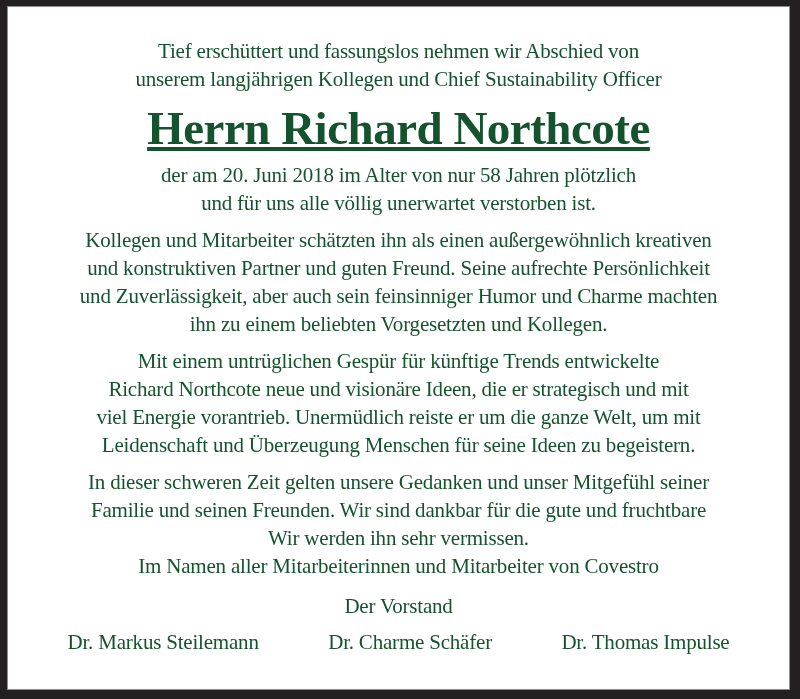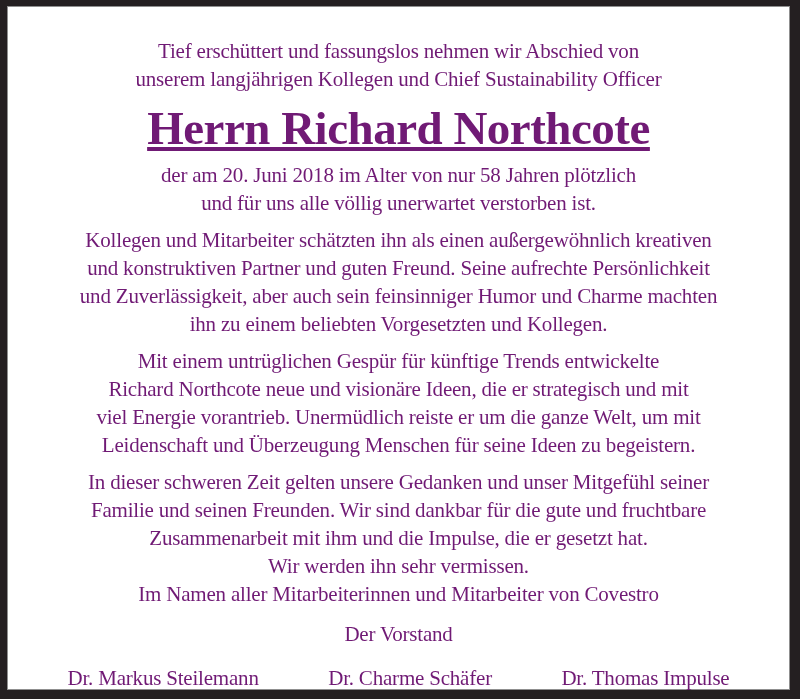--- a/index.html
+++ b/index.html
@@ -17,21 +17,21 @@
     padding: 6px 10px 9px 7px;
   }
   .card {
     width: 100%;
     height: 100%;
     box-sizing: border-box;
     background: #ffffff;
     border: 1.5px solid #8f8f8f;
     padding-top: 30px;
     text-align: center;
-    color: #701a75;
+    color: #14532d;
     font-family: "Liberation Serif", "DejaVu Serif", serif;
   }
   .line {
     font-size: 21px;
     line-height: 28px;
     letter-spacing: -0.2px;
     white-space: nowrap;
   }
   .deceased-name {
     font-size: 47px;
@@ -42,21 +42,21 @@
     white-space: nowrap;
     text-decoration: underline;
   }
   .death-info { margin-top: 8px; }
   .para { margin-top: 9px; }
   .board-title { margin-top: 12px; }
   .names-row {
     display: flex;
     justify-content: space-between;
     width: 662px;
-    margin: 16px auto;
+    margin: 8px auto;
     text-align: right;
   }
 </style>
 </head>
 <body>
 
 <div class="frame">
   <div class="card">
 
     <div>
@@ -81,21 +81,20 @@
     <div class="para">
       <div class="line">Mit einem untrüglichen Gespür für künftige Trends entwickelte</div>
       <div class="line">Richard Northcote neue und visionäre Ideen, die er strategisch und mit</div>
       <div class="line">viel Energie vorantrieb. Unermüdlich reiste er um die ganze Welt, um mit</div>
       <div class="line">Leidenschaft und Überzeugung Menschen für seine Ideen zu begeistern.</div>
     </div>
 
     <div class="para">
       <div class="line">In dieser schweren Zeit gelten unsere Gedanken und unser Mitgefühl seiner</div>
       <div class="line">Familie und seinen Freunden. Wir sind dankbar für die gute und fruchtbare</div>
-      <div class="line">Zusammenarbeit mit ihm und die Impulse, die er gesetzt hat.</div>
       <div class="line">Wir werden ihn sehr vermissen.</div>
       <div class="line">Im Namen aller Mitarbeiterinnen und Mitarbeiter von Covestro</div>
     </div>
 
     <div class="line board-title">Der Vorstand</div>
 
     <div class="names-row">
       <span class="line">Dr. Markus Steilemann</span>
       <span class="line">Dr. Charme Schäfer</span>
       <span class="line">Dr. Thomas Impulse</span>

